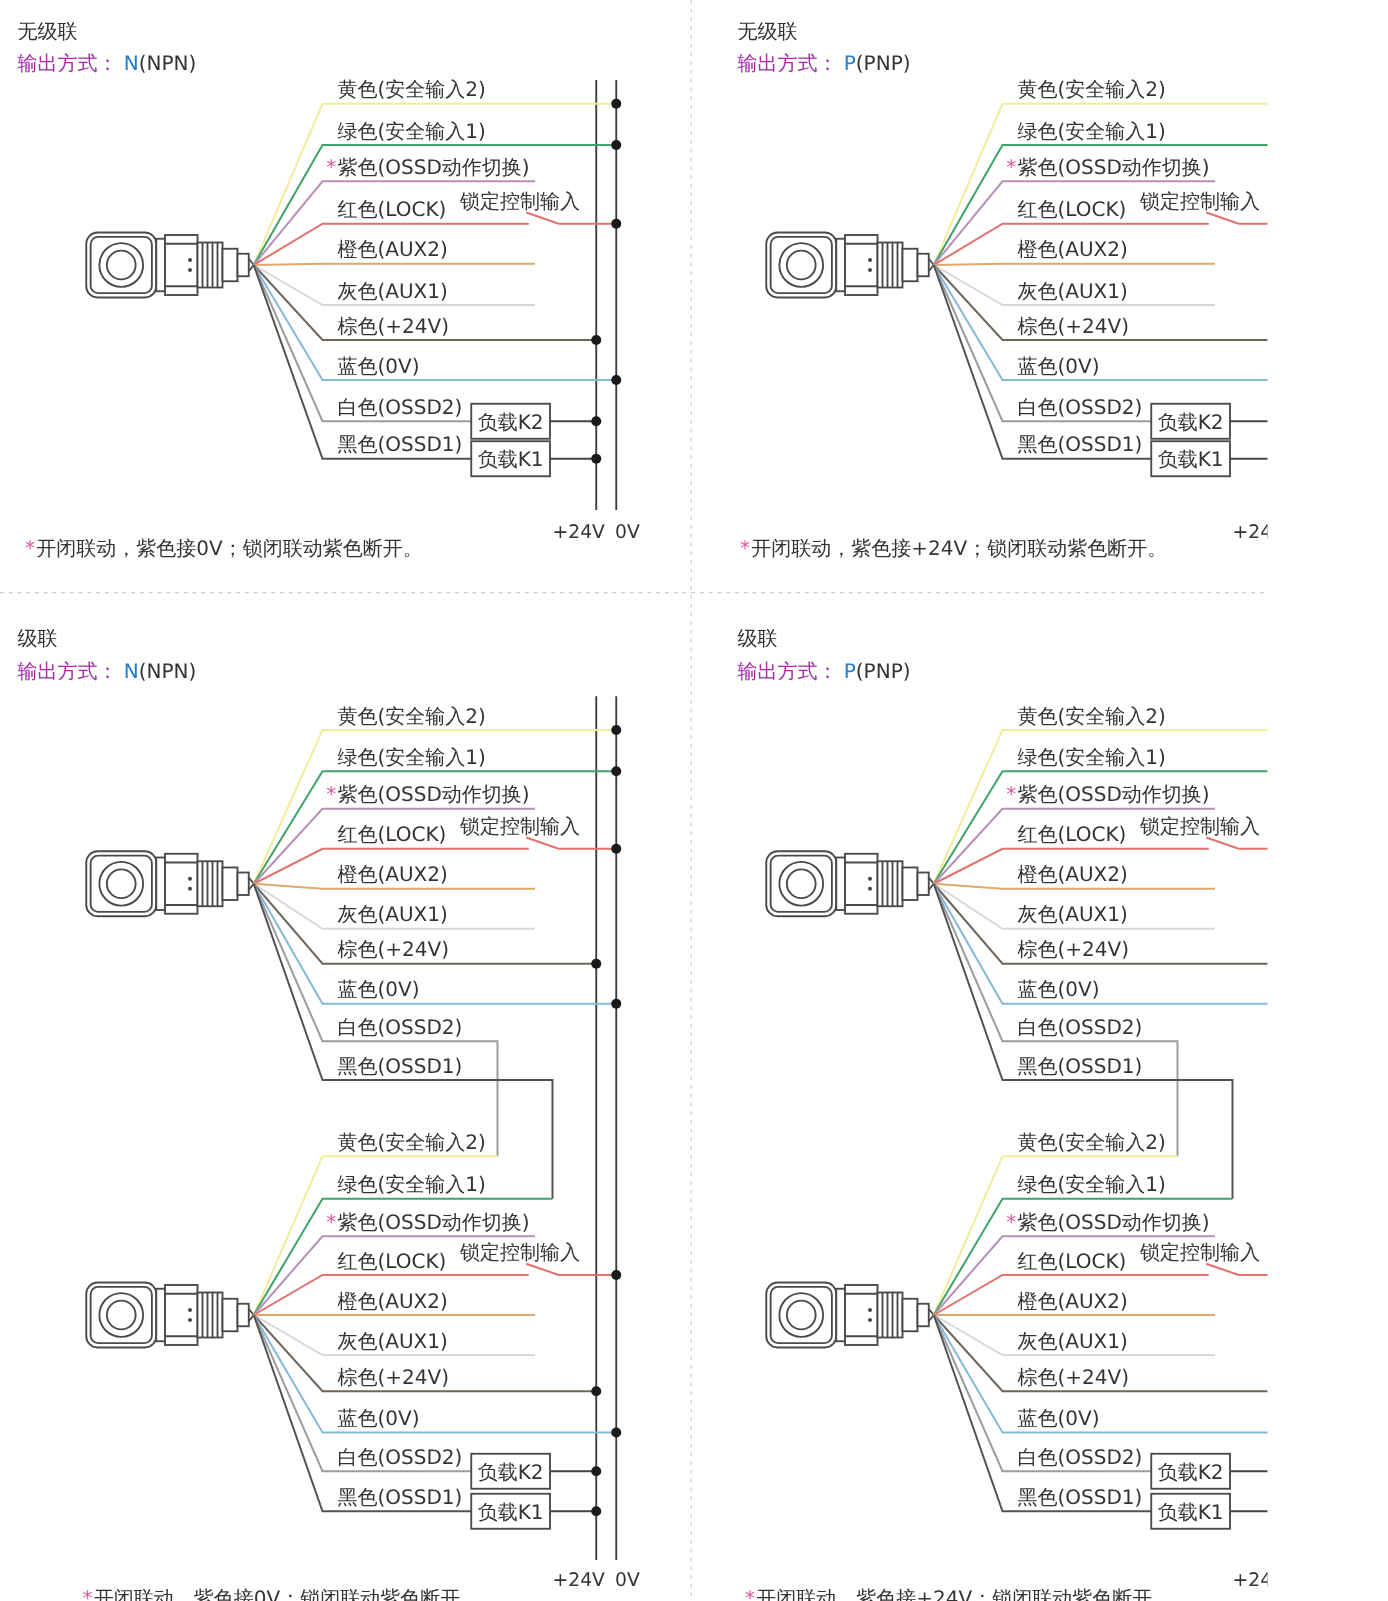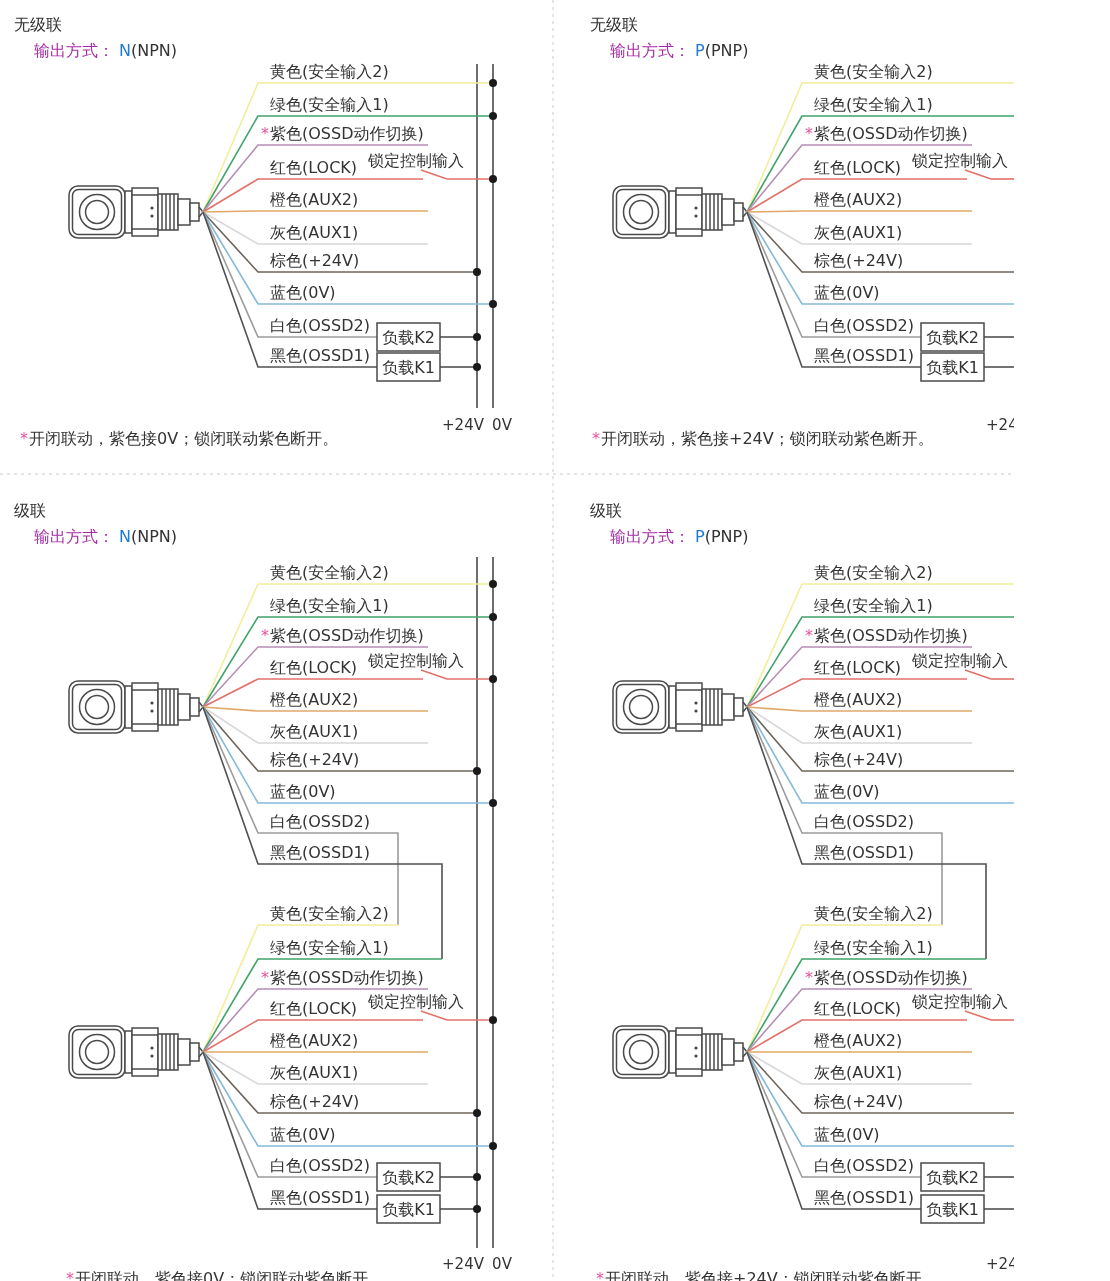--- a/index.html
+++ b/index.html
@@ -1,21 +1,21 @@
 <!DOCTYPE html>
 <html><head>
 <meta charset="utf-8">
 <style>
   html,body{margin:0;padding:0;background:#fff;}
   #page{position:relative;width:1014px;height:1281px;background:#fff;overflow:hidden;
         font-family:"DejaVu Sans","Liberation Sans",sans-serif;}
   #diagram-svg{position:absolute;left:0;top:0;}
   .txt{position:absolute;white-space:nowrap;color:#333;font-size:16px;line-height:17px;}
   .q-title{font-size:16px;color:#303030;}
-  .mode-label{color:#a62ba6;margin-left:20px;}
+  .mode-label{color:#a62ba6;}
   .mode-letter{color:#1f7ad2;margin-left:5px;}
   .mode-rest{color:#333;}
   .star{color:#e0559f;margin-right:1px;}
   .boxtxt{width:59px;text-align:center;font-size:16px;}
   .railtxt{font-size:15px;text-align:center;}
   .fnote{font-size:16px;margin-top:16px;}
 </style>
 </head>
 <body>
 

